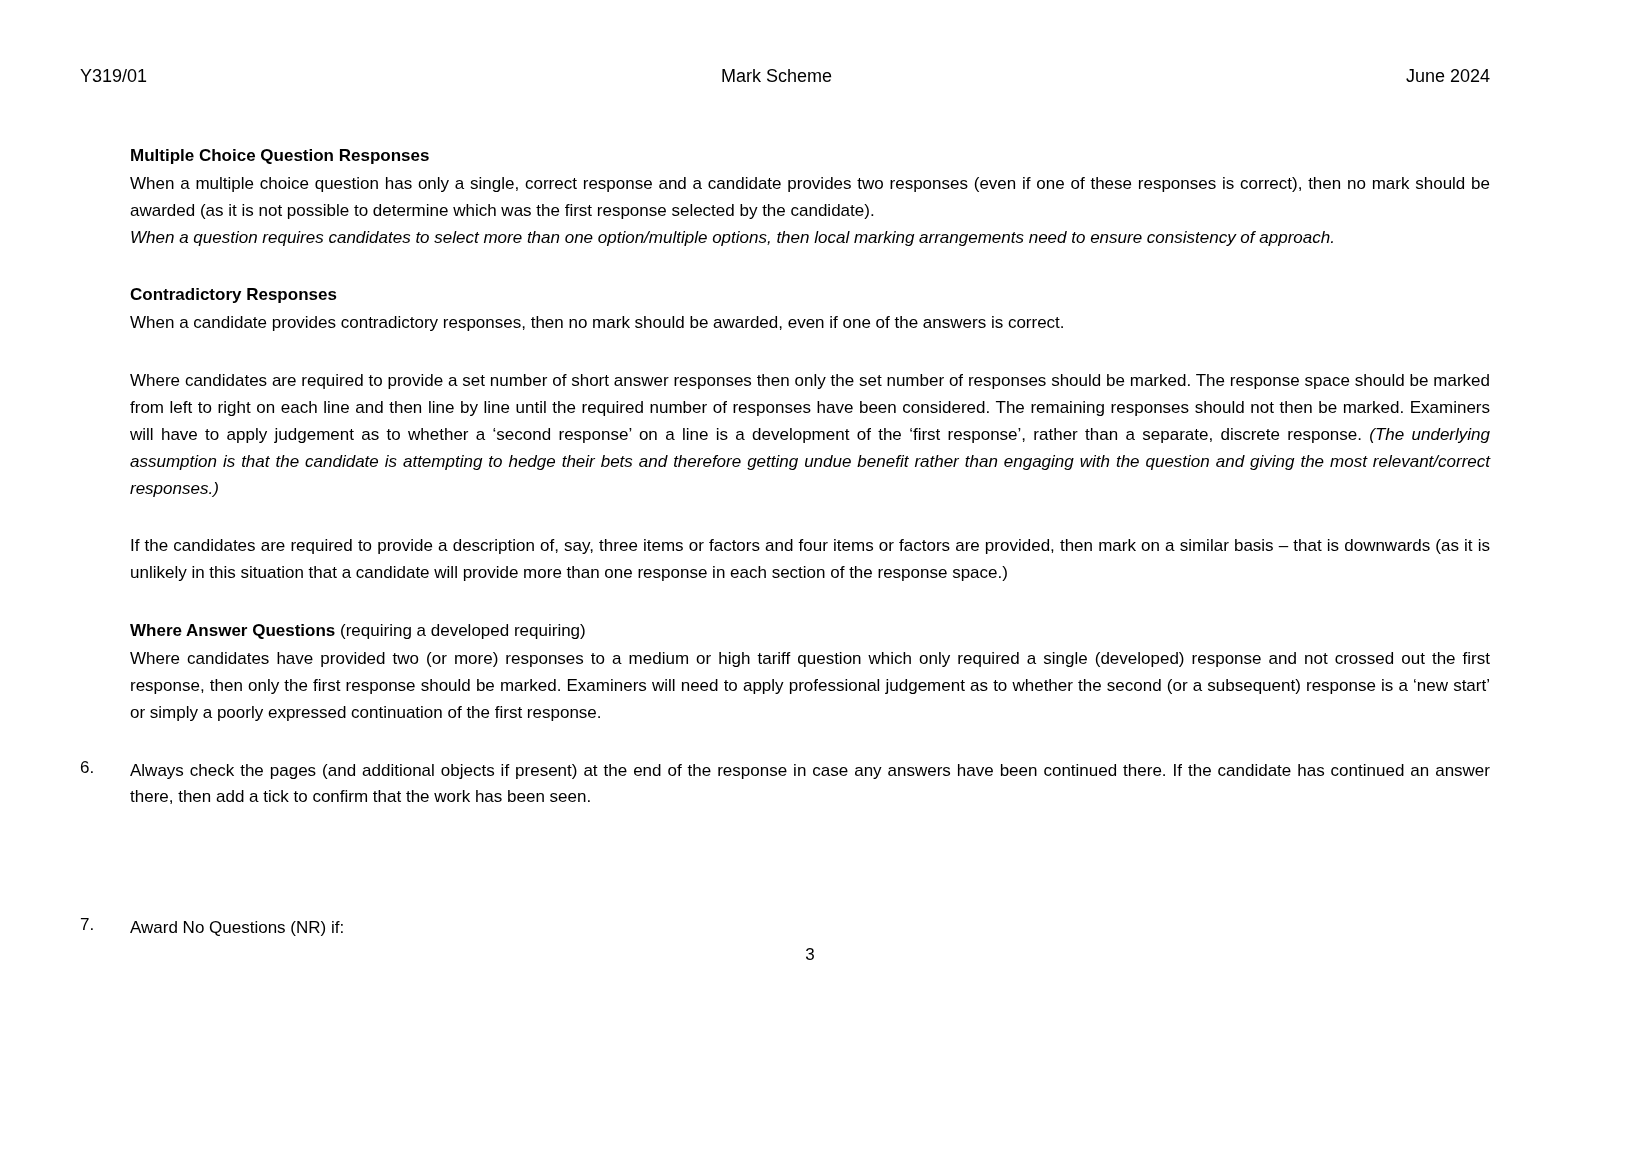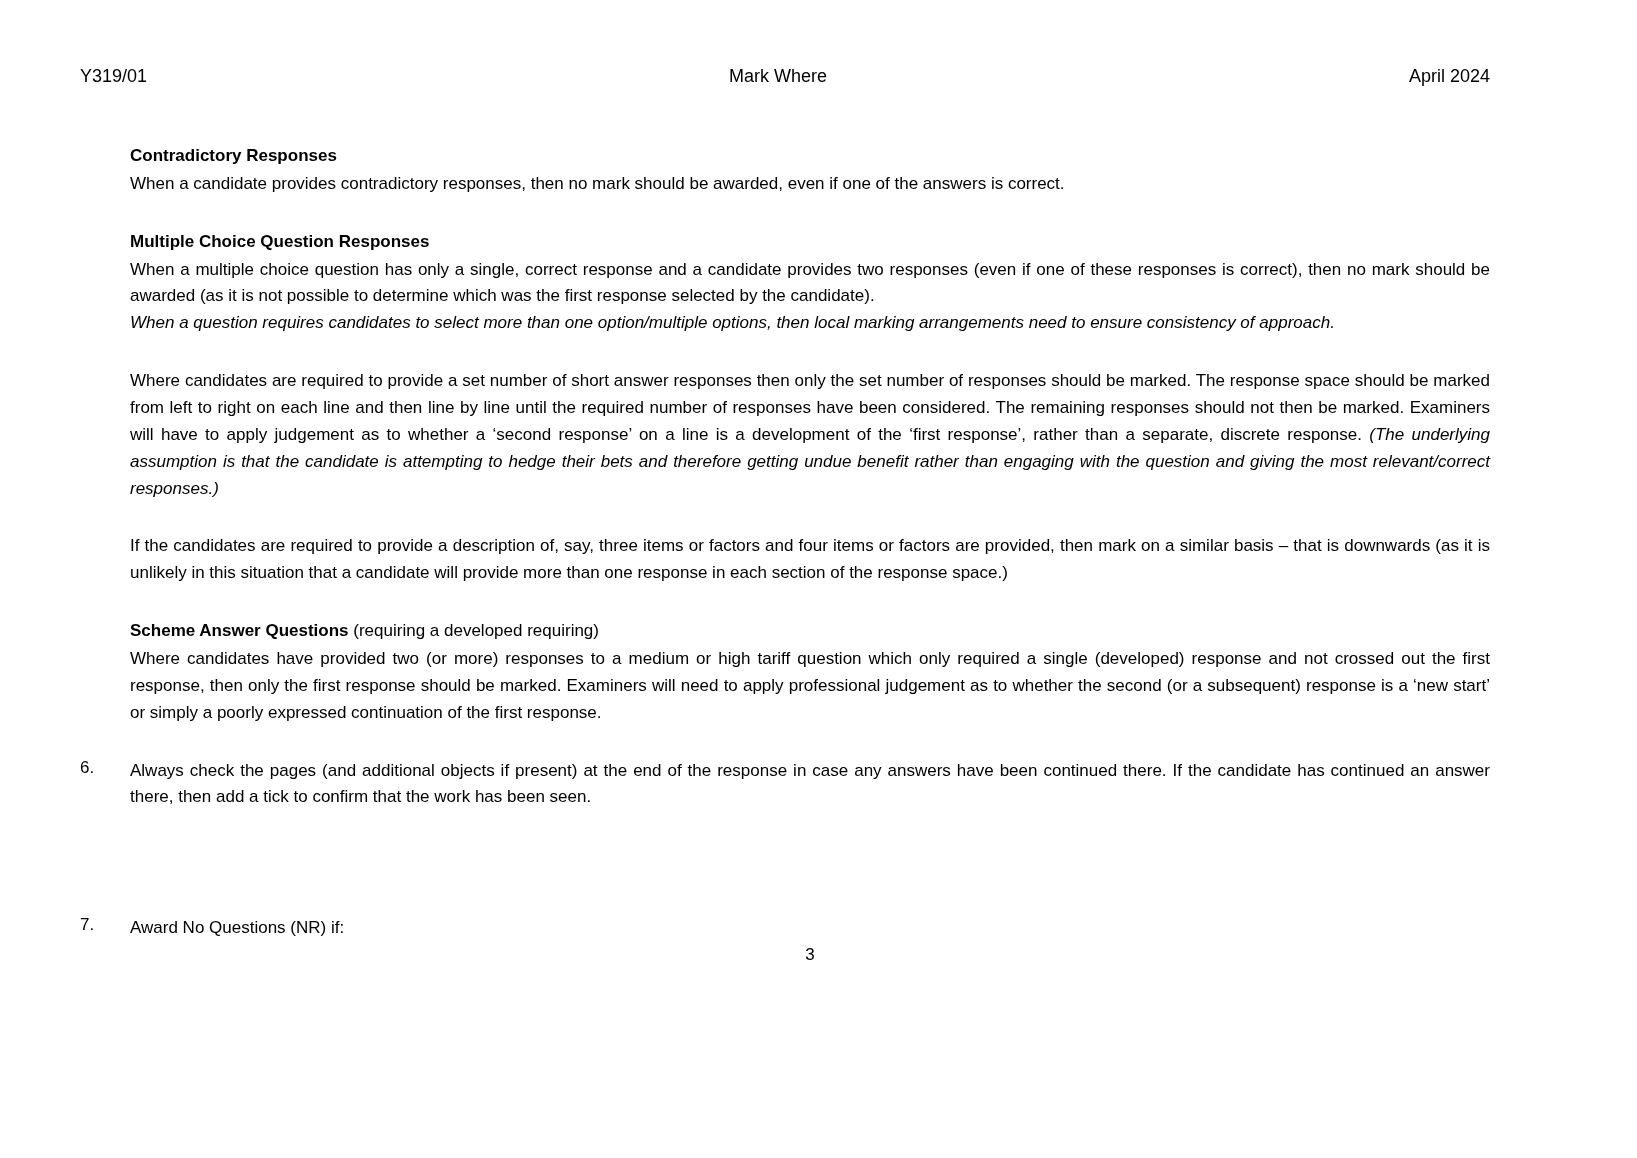--- a/index.html
+++ b/index.html
@@ -67,54 +67,54 @@
     line-height: 1.58;
   }
 </style>
 </head>
 <body>
 
 <div class="page">
 
   <div class="doc-header">
     <span>Y319/01</span>
-    <span class="center">Mark Where</span>
-    <span>April 2024</span>
+    <span class="center">Mark Scheme</span>
+    <span>June 2024</span>
   </div>
 
   <div class="content">
-
-    <div class="section">
-      <p class="section-heading">
-        <span>Contradictory Responses</span>
-      </p>
-      <p class="body-text">When a candidate provides contradictory responses, then no mark should be awarded, even if one of the answers is correct.</p>
-    </div>
 
     <div class="section">
       <p class="section-heading">
         <span>Multiple Choice Question Responses</span>
       </p>
       <p class="body-text">When a multiple choice question has only a single, correct response and a candidate provides two responses (even if one of these responses is correct), then no mark should be awarded (as it is not possible to determine which was the first response selected by the candidate).</p>
       <p class="body-text italic">When a question requires candidates to select more than one option/multiple options, then local marking arrangements need to ensure consistency of approach.</p>
+    </div>
+
+    <div class="section">
+      <p class="section-heading">
+        <span>Contradictory Responses</span>
+      </p>
+      <p class="body-text">When a candidate provides contradictory responses, then no mark should be awarded, even if one of the answers is correct.</p>
     </div>
 
     <div class="section">
       <p class="body-text">
         <span>Where candidates are required to provide a set number of short answer responses then only the set number of responses should be marked. The response space should be marked from left to right on each line and then line by line until the required number of responses have been considered. The remaining responses should not then be marked. Examiners will have to apply judgement as to whether a ‘second response’ on a line is a development of the ‘first response’, rather than a separate, discrete response.  </span><span class="italic">(The underlying assumption is that the candidate is attempting to hedge their bets and therefore getting undue benefit rather than engaging with the question and giving the most relevant/correct responses.)</span>
       </p>
     </div>
 
     <div class="section">
       <p class="body-text">If the candidates are required to provide a description of, say, three items or factors and four items or factors are provided, then mark on a similar basis – that is downwards (as it is unlikely in this situation that a candidate will provide more than one response in each section of the response space.)</p>
     </div>
 
     <div class="section">
       <p class="section-heading">
-        <span>Scheme Answer Questions</span><span class="normal"> (requiring a developed requiring)</span>
+        <span>Where Answer Questions</span><span class="normal"> (requiring a developed requiring)</span>
       </p>
       <p class="body-text">Where candidates have provided two (or more) responses to a medium or high tariff question which only required a single (developed) response and not crossed out the first response, then only the first response should be marked. Examiners will need to apply professional judgement as to whether the second (or a subsequent) response is a ‘new start’ or simply a poorly expressed continuation of the first response.</p>
     </div>
 
     <div class="numbered-item">
       <span class="num">6.</span>
       <span class="item-text">Always check the pages (and additional objects if present) at the end of the response in case any answers have been continued there. If the candidate has continued an answer there, then add a tick to confirm that the work has been seen.</span>
     </div>
 
     <div class="numbered-item item-7">

